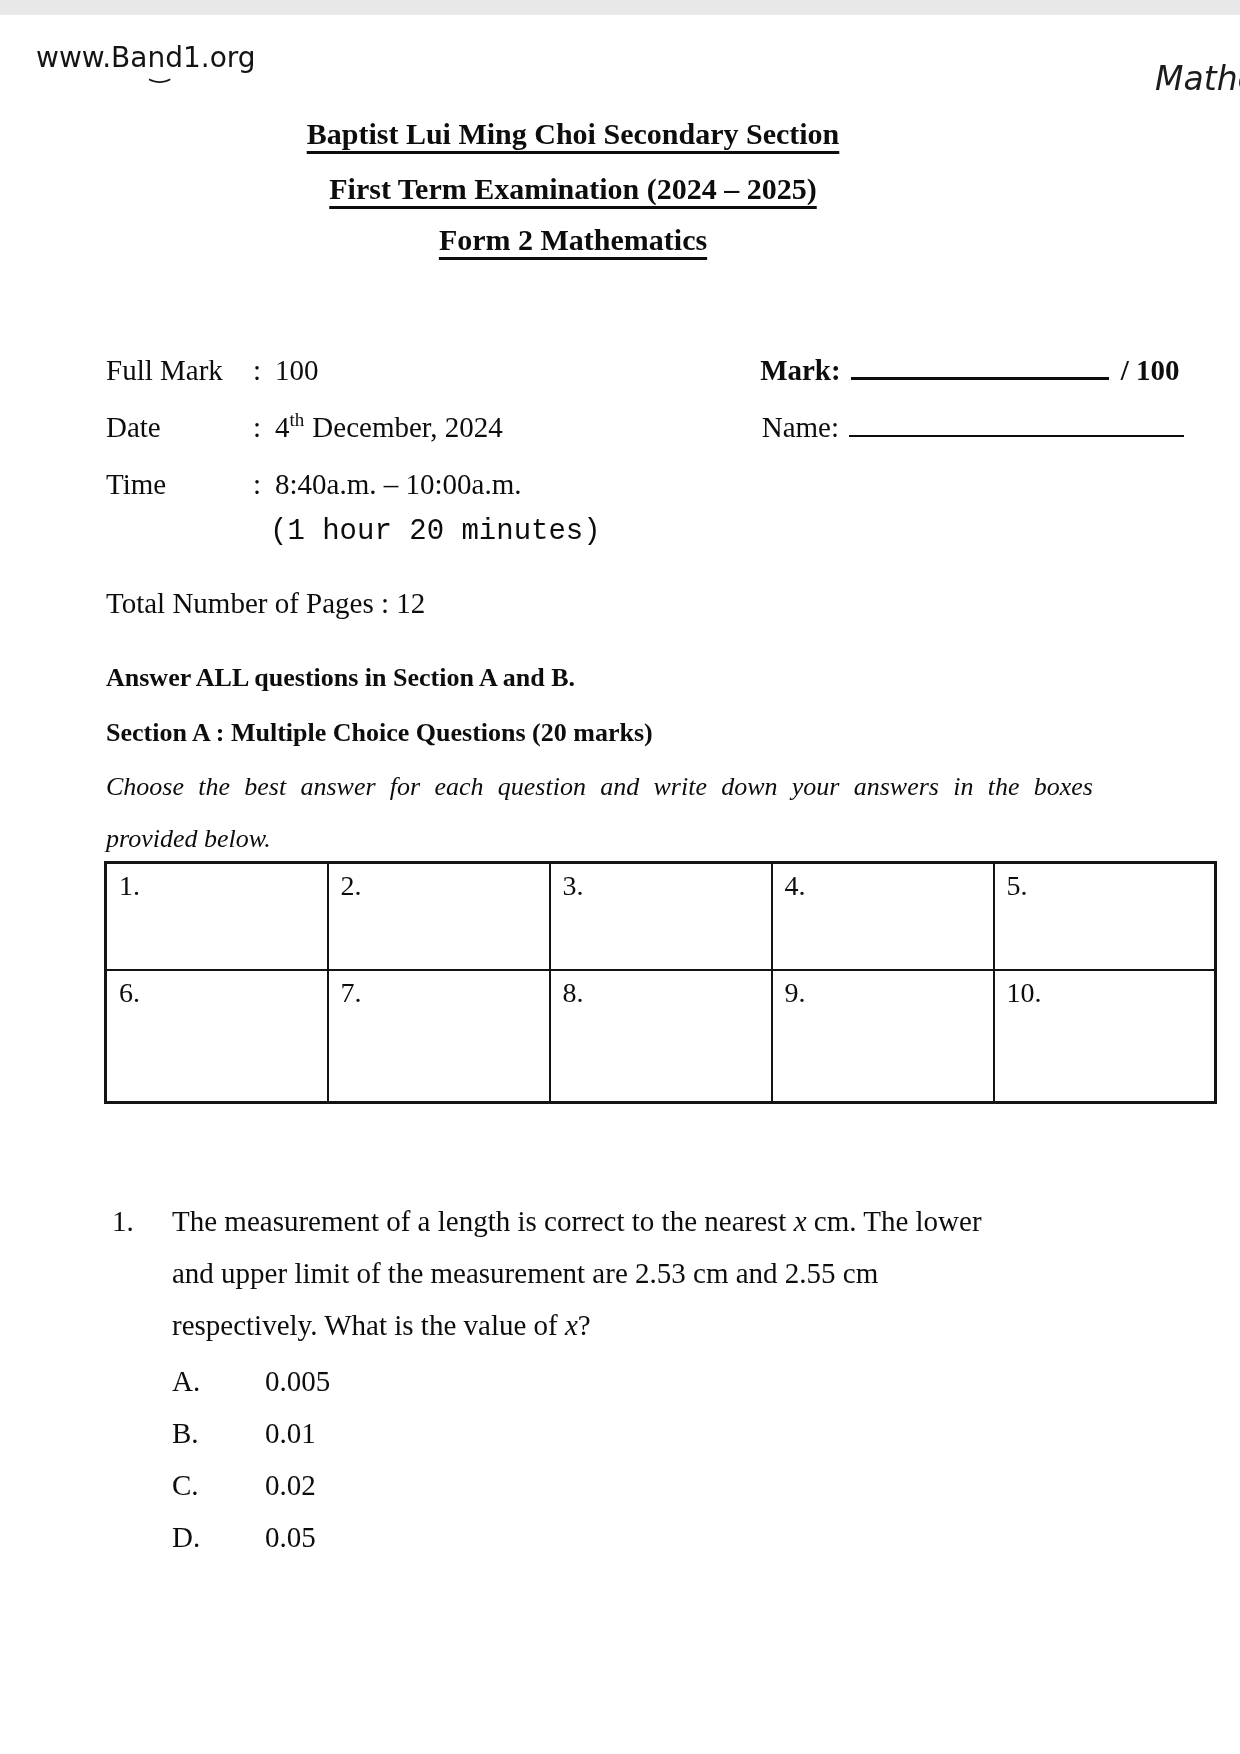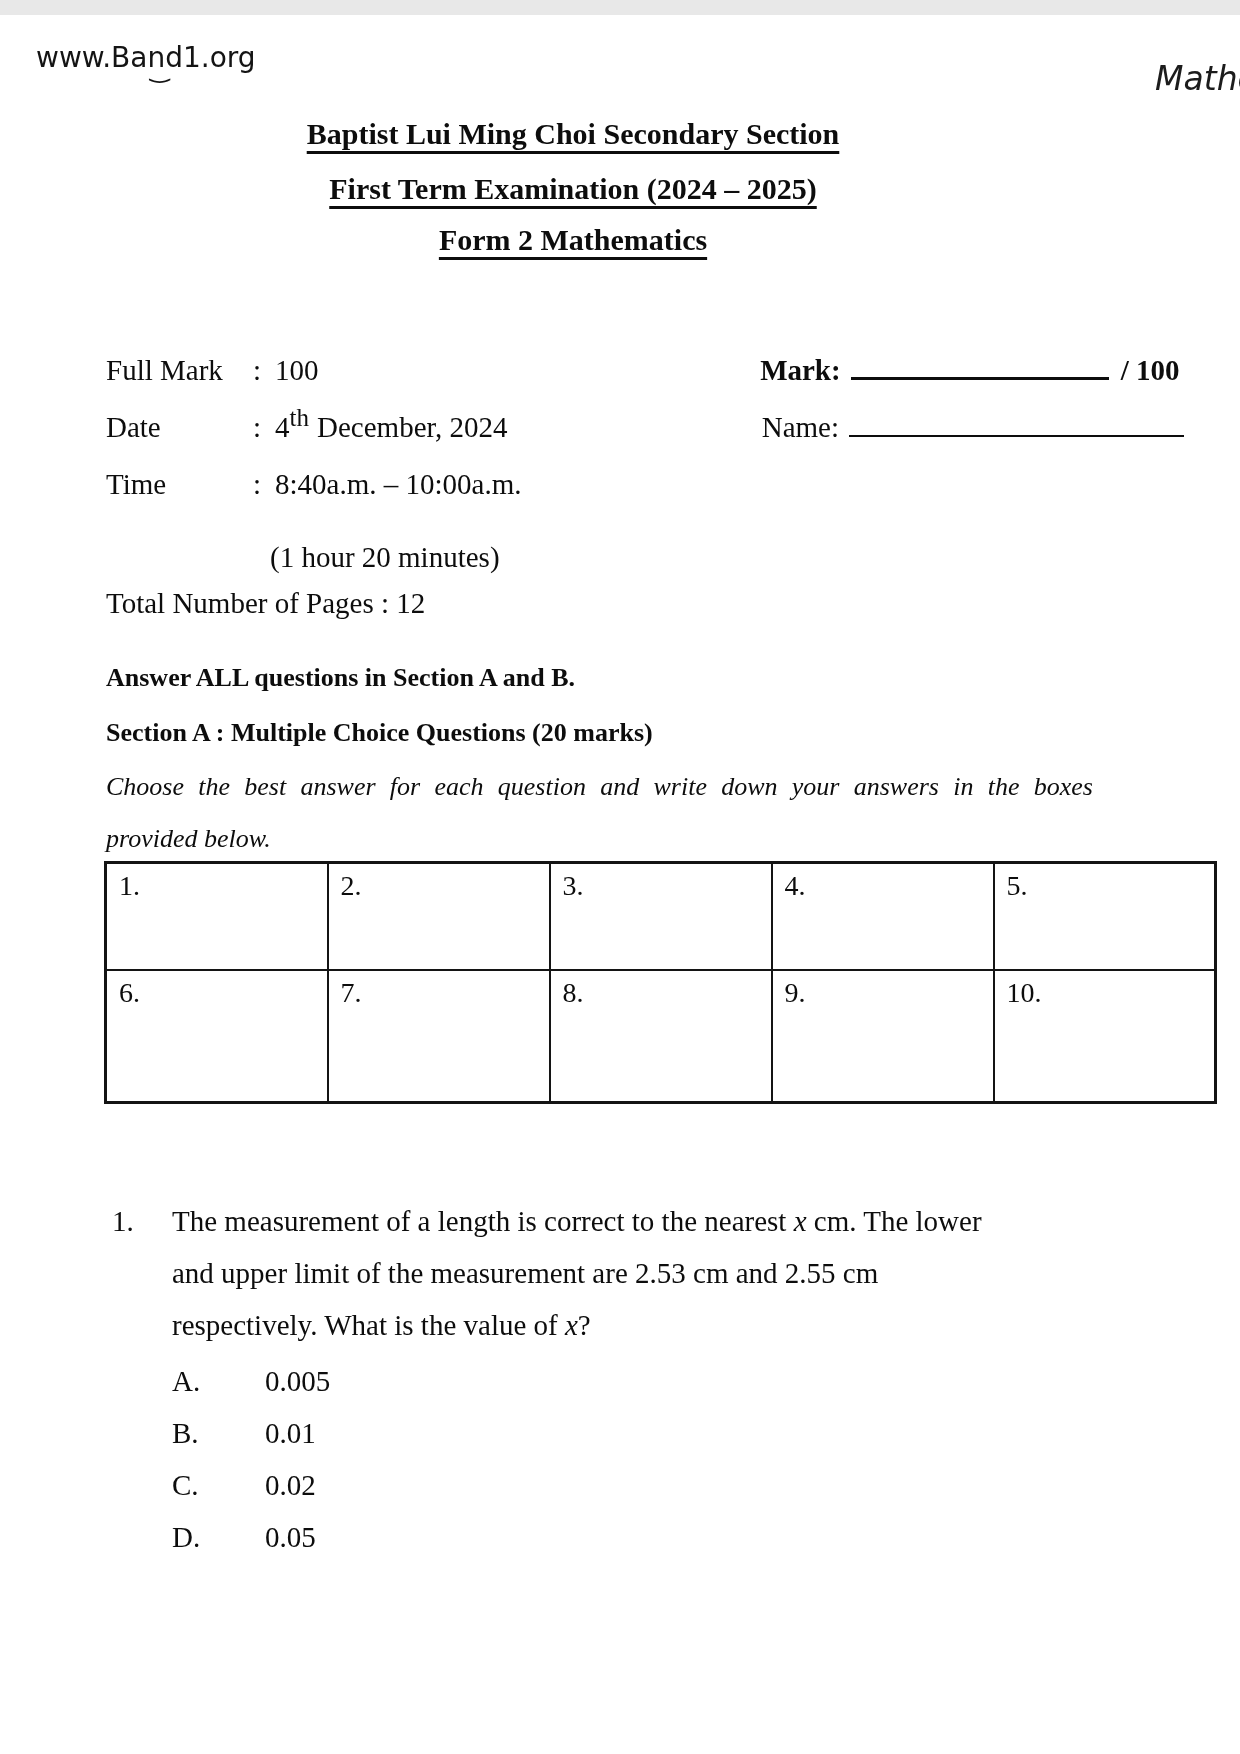--- a/index.html
+++ b/index.html
@@ -47,26 +47,26 @@
   .t2 { top: 157px; }
   .t3 { top: 208px; }
 
   
   .row { font-size: 29px; white-space: nowrap; line-height: 36px; }
   .linfo { left: 106px; }
   .rinfo { left: 735px; text-align: right; }
   .y1 { top: 337px; }
   .y2 { top: 394px; }
   .y3 { top: 451px; }
-  .y4 { top: 524px; }
+  .y4 { top: 499px; font-family: Liberation Mono, monospace; }
   .y5 { top: 570px; }
   .llabel { display: inline-block; width: 147px; }
   .lspacer { display: inline-block; width: 164px; }
   .val { margin-left: 14px; }
-  sup.ord { font-size: 25px; vertical-align: super; line-height: 0; }
+  sup.ord { font-size: 19px; vertical-align: super; line-height: 0; }
   .rest-gap { margin-left: 8px; }
 
   .rlabel { display: inline-block; width: 96px; }
   .bold { font-weight: 700; }
   .blank {
     display: inline-block; height: 4px;
     border-bottom: 2px solid #0d0d0d;
     margin-left: 10px;
   }
   .blank-mark { width: 258px; border-bottom-width: 3px; }

